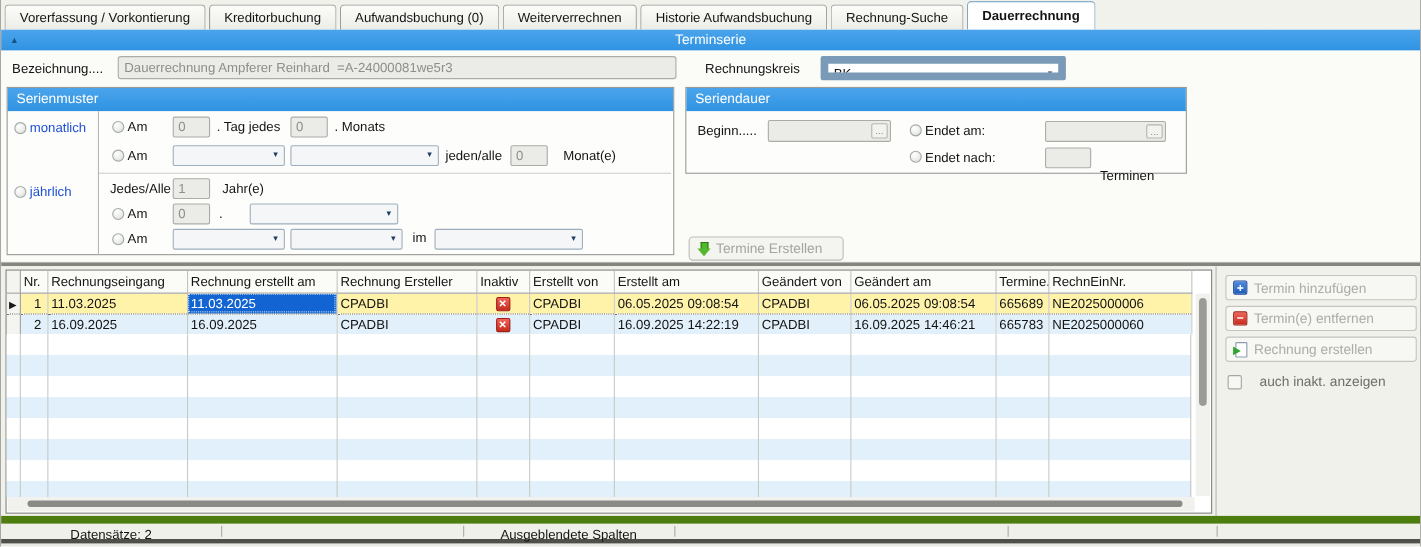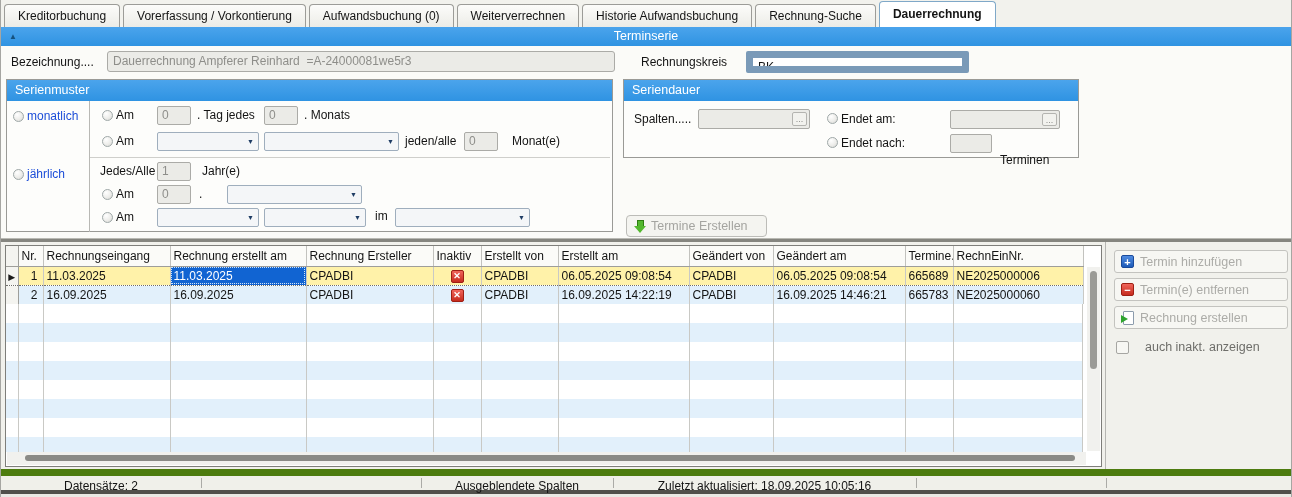--- a/index.html
+++ b/index.html
@@ -112,22 +112,22 @@
   .sb-text { position:absolute; top:0; line-height:20px; text-align:center; white-space:nowrap; }
 
   .bottom-edge { height:7px; background:#E9E9E4; border-top:4px solid #50504B; }
 </style>
 </head>
 <body>
 
 <div class="app">
 
   <div class="tabbar">
+    <div class="tab">Vorerfassung / Vorkontierung</div>
     <div class="tab">Kreditorbuchung</div>
-    <div class="tab">Vorerfassung / Vorkontierung</div>
     <div class="tab">Aufwandsbuchung (0)</div>
     <div class="tab">Weiterverrechnen</div>
     <div class="tab">Historie Aufwandsbuchung</div>
     <div class="tab">Rechnung-Suche</div>
     <div class="tab active">Dauerrechnung</div>
   </div>
 
   <div class="ts-header">
     <span class="collapse">▲</span>
     <span>Terminserie</span>
@@ -198,21 +198,21 @@
         <span class="s-lbl" style="left:368px; top:106px;">im</span>
         <div class="s-combo" style="left:388px; top:107px; width:135px;">
             <span class="arr">▼</span>
           </div>
       </div>
     </div>
 
     <div class="group g-seriendauer">
       <div class="group-title">Seriendauer</div>
       <div class="group-body">
-        <span class="s-lbl" style="left:10px; top:9px;">Spalten.....</span>
+        <span class="s-lbl" style="left:10px; top:9px;">Beginn.....</span>
         <div class="s-field" style="left:74px; top:8px; width:112px; height:20px;">
           <span>11.03.2025</span>
           <span class="dots-btn">...</span>
         </div>
         <span class="radio" style="left:203px; top:12px;"></span>
         <span class="s-lbl gray" style="left:217px; top:9px;">Endet am:</span>
         <div class="s-field" style="left:326px; top:9px; width:110px;">
           
           <span class="dots-btn">...</span>
         </div>
@@ -339,19 +339,18 @@
       </div>
     </div>
   </div>
 
   <div class="statusbar">
     <span class="sb-text" style="left:0; width:200px;">Datensätze: 2</span>
     <div class="sb-sep" style="left:200px;"></div>
     <div class="sb-sep" style="left:420px;"></div>
     <span class="sb-text" style="left:420px; width:192px;">Ausgeblendete Spalten</span>
     <div class="sb-sep" style="left:612px;"></div>
-    <span class="sb-text" style="left:612px; width:303px;">Zuletzt aktualisiert: 18.09.2025 10:05:16</span>
     <div class="sb-sep" style="left:915px;"></div>
     <div class="sb-sep" style="left:1105px;"></div>
   </div>
 
   <div class="bottom-edge"></div>
 </div>
 
 </body></html>

